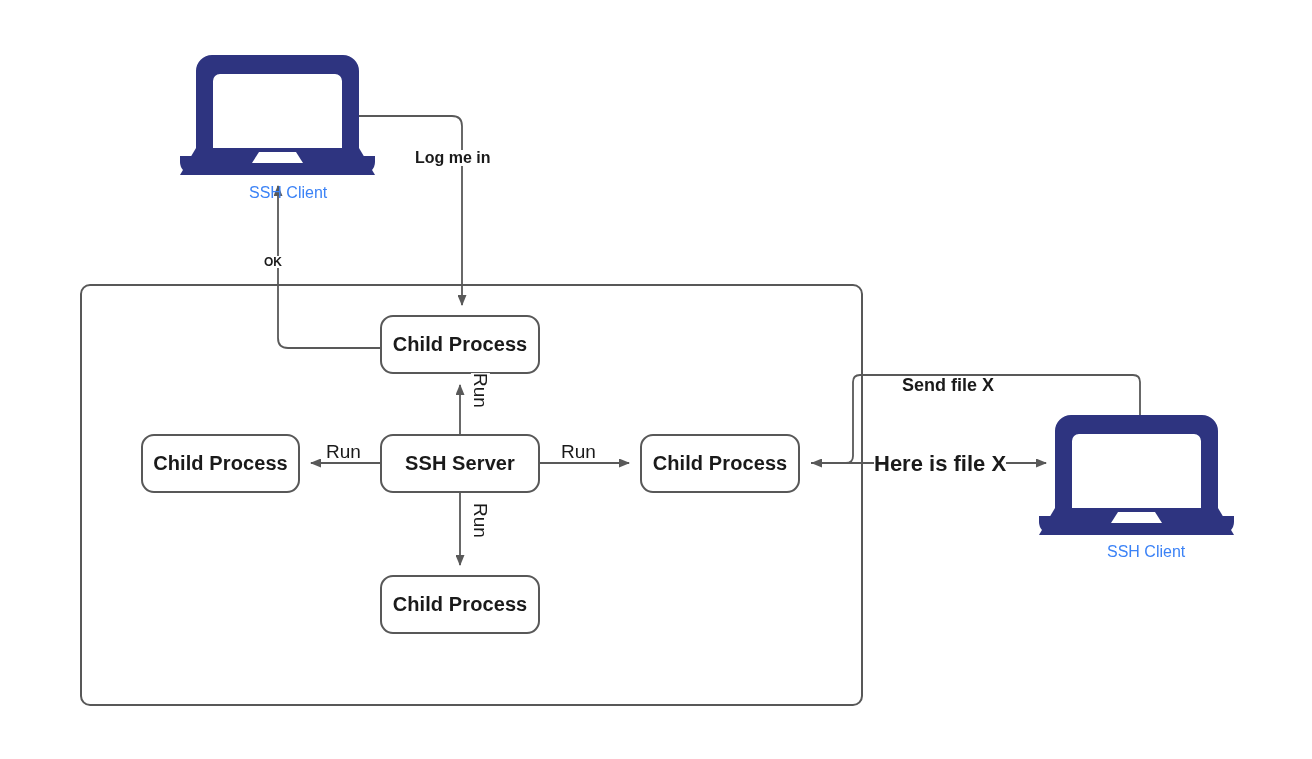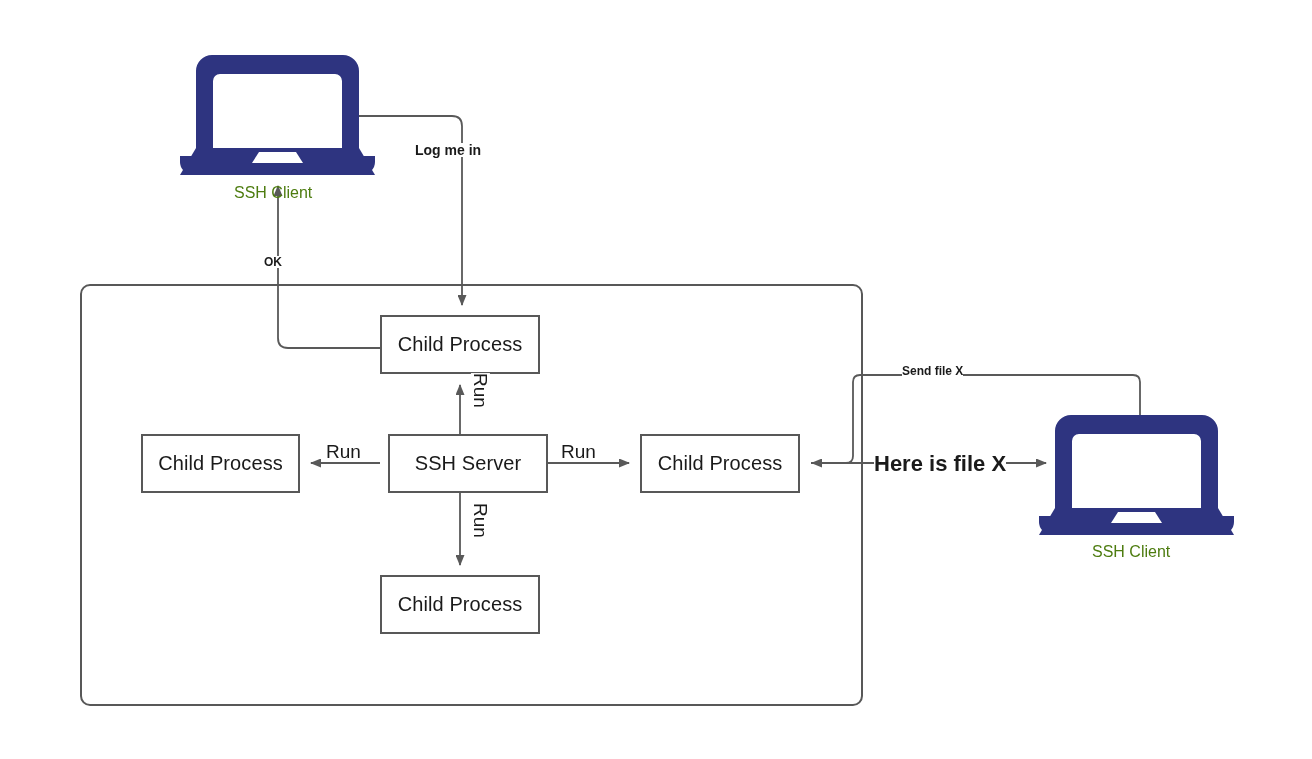--- a/index.html
+++ b/index.html
@@ -24,27 +24,27 @@
     position: absolute;
     top: 0;
     left: 0;
     width: 1312px;
     height: 759px;
   }
   .node-box {
     position: absolute;
     box-sizing: border-box;
     border: 2px solid #585858;
-    border-radius: 0;
+    border-radius: 13px;
     background: #ffffff;
     display: flex;
     align-items: center;
     justify-content: center;
     font-family: "Liberation Sans", sans-serif;
-    font-weight: normal;
+    font-weight: bold;
     font-size: 20px;
     color: #1a1a1a;
     letter-spacing: 0.1px;
     white-space: nowrap;
   }
   .edge-label {
     position: absolute;
     font-family: "Liberation Sans", sans-serif;
     color: #1a1a1a;
     white-space: nowrap;
@@ -58,23 +58,24 @@
     font-weight: normal;
   }
   .edge-label.vertical {
     transform-origin: center center;
   }
   .device-label {
     position: absolute;
     font-family: "Liberation Sans", sans-serif;
     font-weight: normal;
     font-size: 16px;
-    color: #4d7c0f;
+    color: #3b82f6;
     white-space: nowrap;
     text-align: left;
+    margin-left: 15px;
   }
 </style>
 </head>
 <body>
 
 <div id="diagram-root">
 
   <svg class="layer" viewBox="0 0 1312 759">
     <defs>
       <marker id="arrowEnd" markerWidth="11" markerHeight="9" refX="10" refY="4.5" orient="auto" markerUnits="userSpaceOnUse">
@@ -121,45 +122,45 @@
   </svg>
 
   <div class="node-box" style="left:380px; top:315px; width:160px; height:59px;">
     <span>Child Process</span>
   </div>
 
   <div class="node-box" style="left:141px; top:434px; width:159px; height:59px;">
     <span>Child Process</span>
   </div>
 
-  <div class="node-box" style="left:380px; top:434px; width:160px; height:59px;margin-left:8px;">
+  <div class="node-box" style="left:380px; top:434px; width:160px; height:59px;">
     <span>SSH Server</span>
   </div>
 
   <div class="node-box" style="left:640px; top:434px; width:160px; height:59px;">
     <span>Child Process</span>
   </div>
 
   <div class="node-box" style="left:380px; top:575px; width:160px; height:59px;">
     <span>Child Process</span>
   </div>
 
-  <div class="edge-label bold" style="left:415px; top:143px; font-size:14px;">Log me in</div>
+  <div class="edge-label bold" style="left:415px; top:150px; font-size:16px;">Log me in</div>
 
   <div class="edge-label bold" style="left:264px; top:256px; font-size:12px;">OK</div>
 
   <div class="edge-label regular vertical" style="left:463px; top:381px; font-size:19px; transform:rotate(90deg);">Run</div>
 
   <div class="edge-label regular" style="left:326px; top:442px; font-size:19px;">Run</div>
 
   <div class="edge-label regular" style="left:561px; top:442px; font-size:19px;">Run</div>
 
   <div class="edge-label regular vertical" style="left:463px; top:511px; font-size:19px; transform:rotate(90deg);">Run</div>
 
-  <div class="edge-label bold" style="left:902px; top:365px; font-size:12px;">Send file X</div>
+  <div class="edge-label bold" style="left:902px; top:376px; font-size:18px;">Send file X</div>
 
   <div class="edge-label bold" style="left:874px; top:453px; font-size:22px;">Here is file X</div>
 
   <div class="device-label" style="left:234px; top:184px;">SSH Client</div>
 
   <div class="device-label" style="left:1092px; top:543px;">SSH Client</div>
 
 </div>
 
 </body></html>

